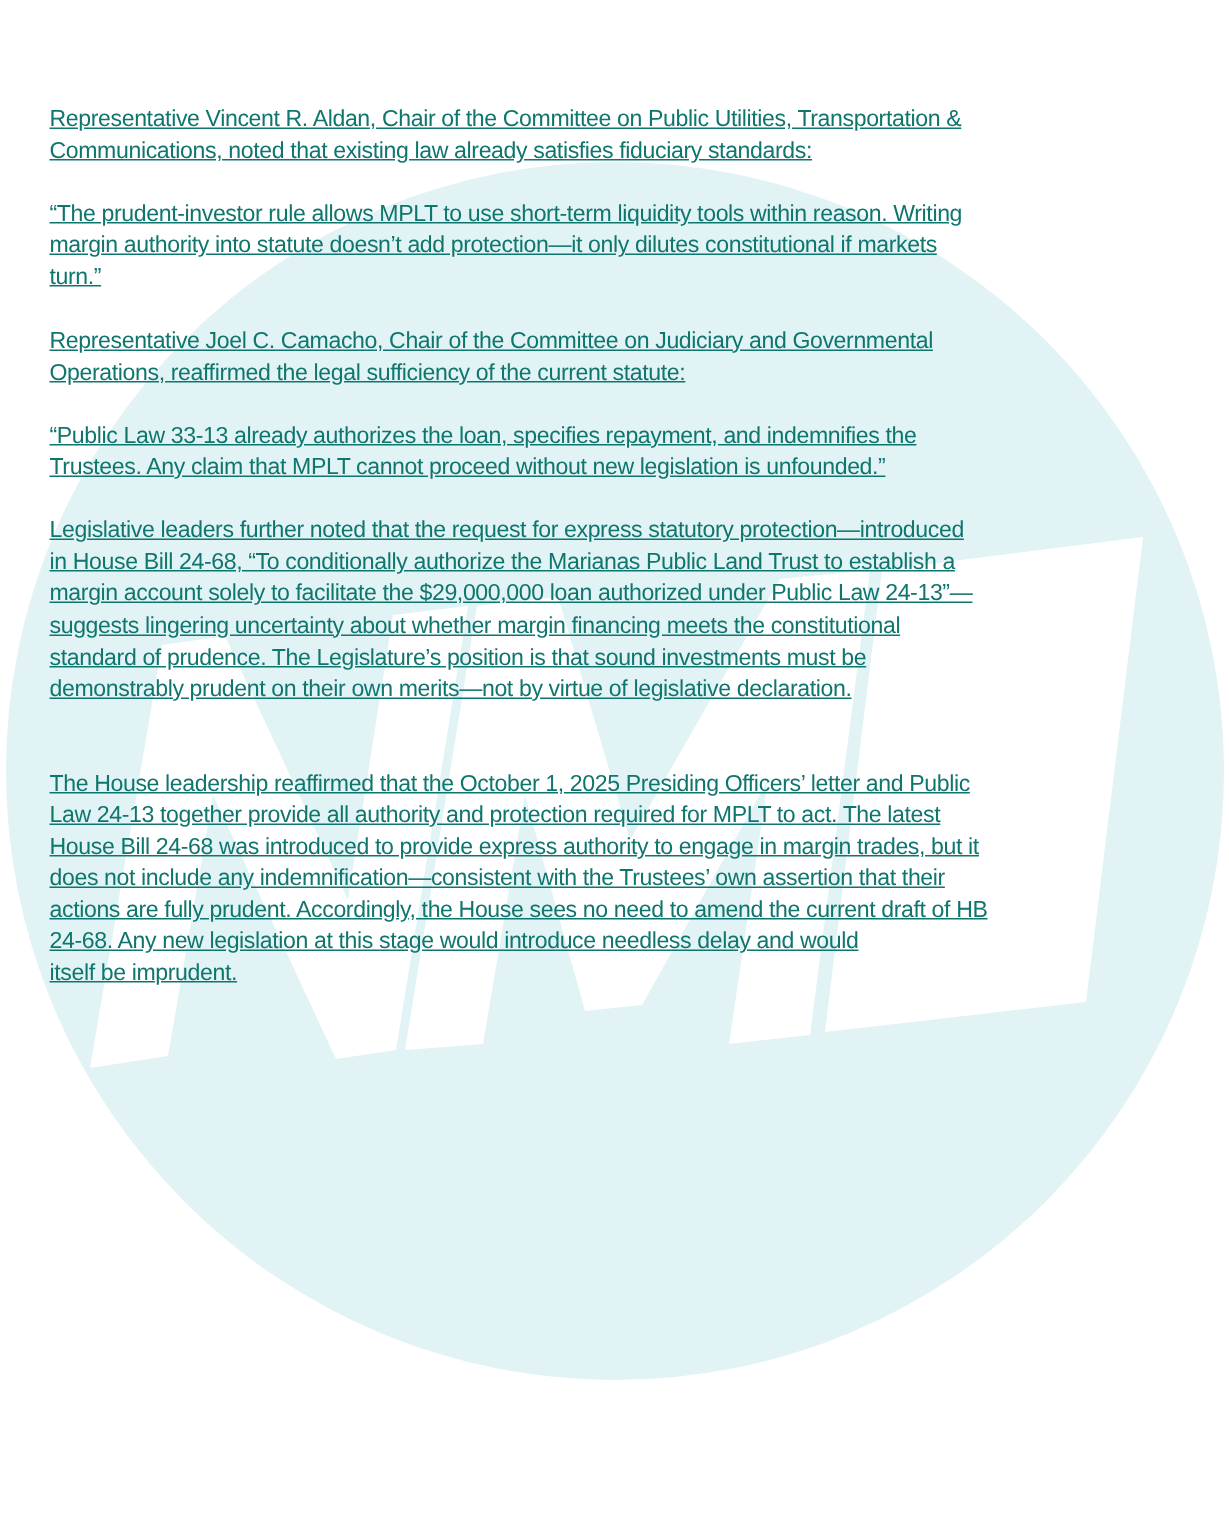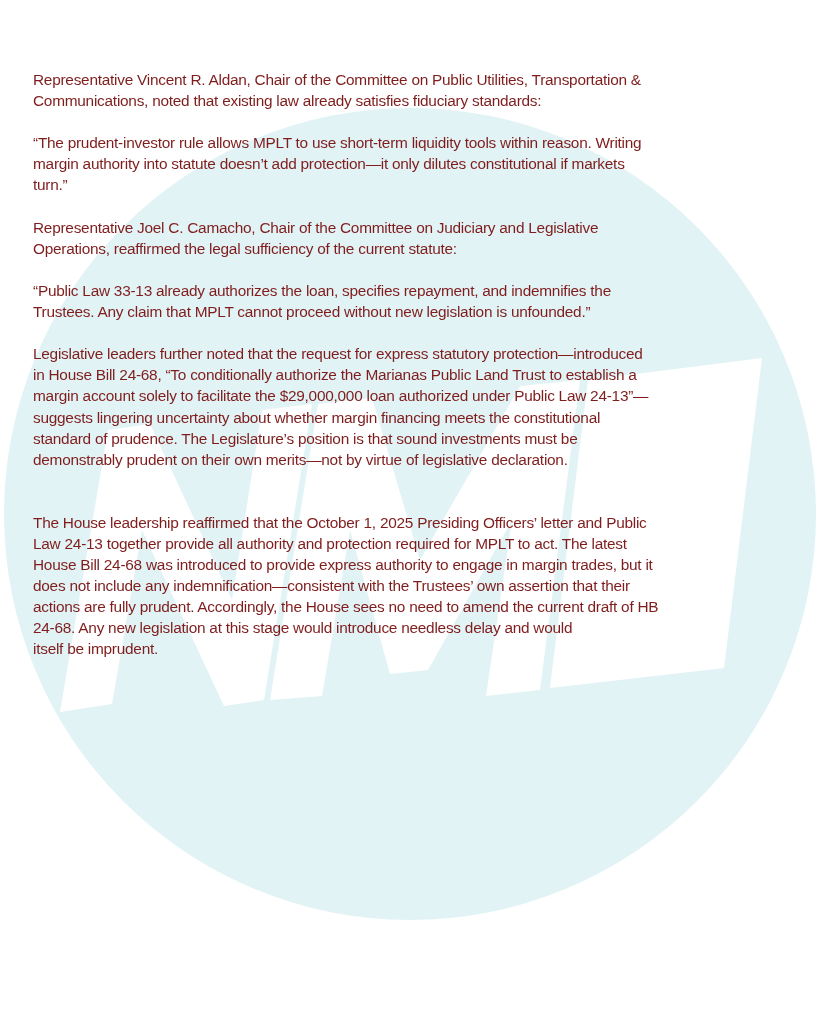--- a/index.html
+++ b/index.html
@@ -50,27 +50,27 @@
   <g fill="#ffffff">
 
     <path d="M60 712 L108 430 L150 424 L232 600 L262 410 L312 404 L264 700 L224 706 L142 530 L112 704 Z"></path>
 
     <path d="M270 700 L318 404 L372 398 L420 560 L520 386 L580 380 L540 690 L486 696 L512 520 L428 670 L390 674 L350 530 L322 696 Z"></path>
 
     <path d="M588 380 L762 358 L724 668 L550 688 Z"></path>
   </g>
 </svg>
 
-<div class="content" style="color: #7f1d1d;">
+<div class="content" style="color: #0f766e; text-decoration: underline;">
   <p>Representative Vincent R. Aldan, Chair of the Committee on Public Utilities, Transportation &amp;
 Communications, noted that existing law already satisfies fiduciary standards:</p>
   <p>“The prudent-investor rule allows MPLT to use short-term liquidity tools within reason. Writing
 margin authority into statute doesn’t add protection—it only dilutes constitutional if markets
 turn.”</p>
-  <p>Representative Joel C. Camacho, Chair of the Committee on Judiciary and Legislative
+  <p>Representative Joel C. Camacho, Chair of the Committee on Judiciary and Governmental
 Operations, reaffirmed the legal sufficiency of the current statute:</p>
   <p>“Public Law 33-13 already authorizes the loan, specifies repayment, and indemnifies the
 Trustees. Any claim that MPLT cannot proceed without new legislation is unfounded.”</p>
   <p>Legislative leaders further noted that the request for express statutory protection—introduced
 in House Bill 24-68, “To conditionally authorize the Marianas Public Land Trust to establish a
 margin account solely to facilitate the $29,000,000 loan authorized under Public Law 24-13”—
 suggests lingering uncertainty about whether margin financing meets the constitutional
 standard of prudence. The Legislature’s position is that sound investments must be
 demonstrably prudent on their own merits—not by virtue of legislative declaration.</p>
   <p class="last">The House leadership reaffirmed that the October 1, 2025 Presiding Officers’ letter and Public

